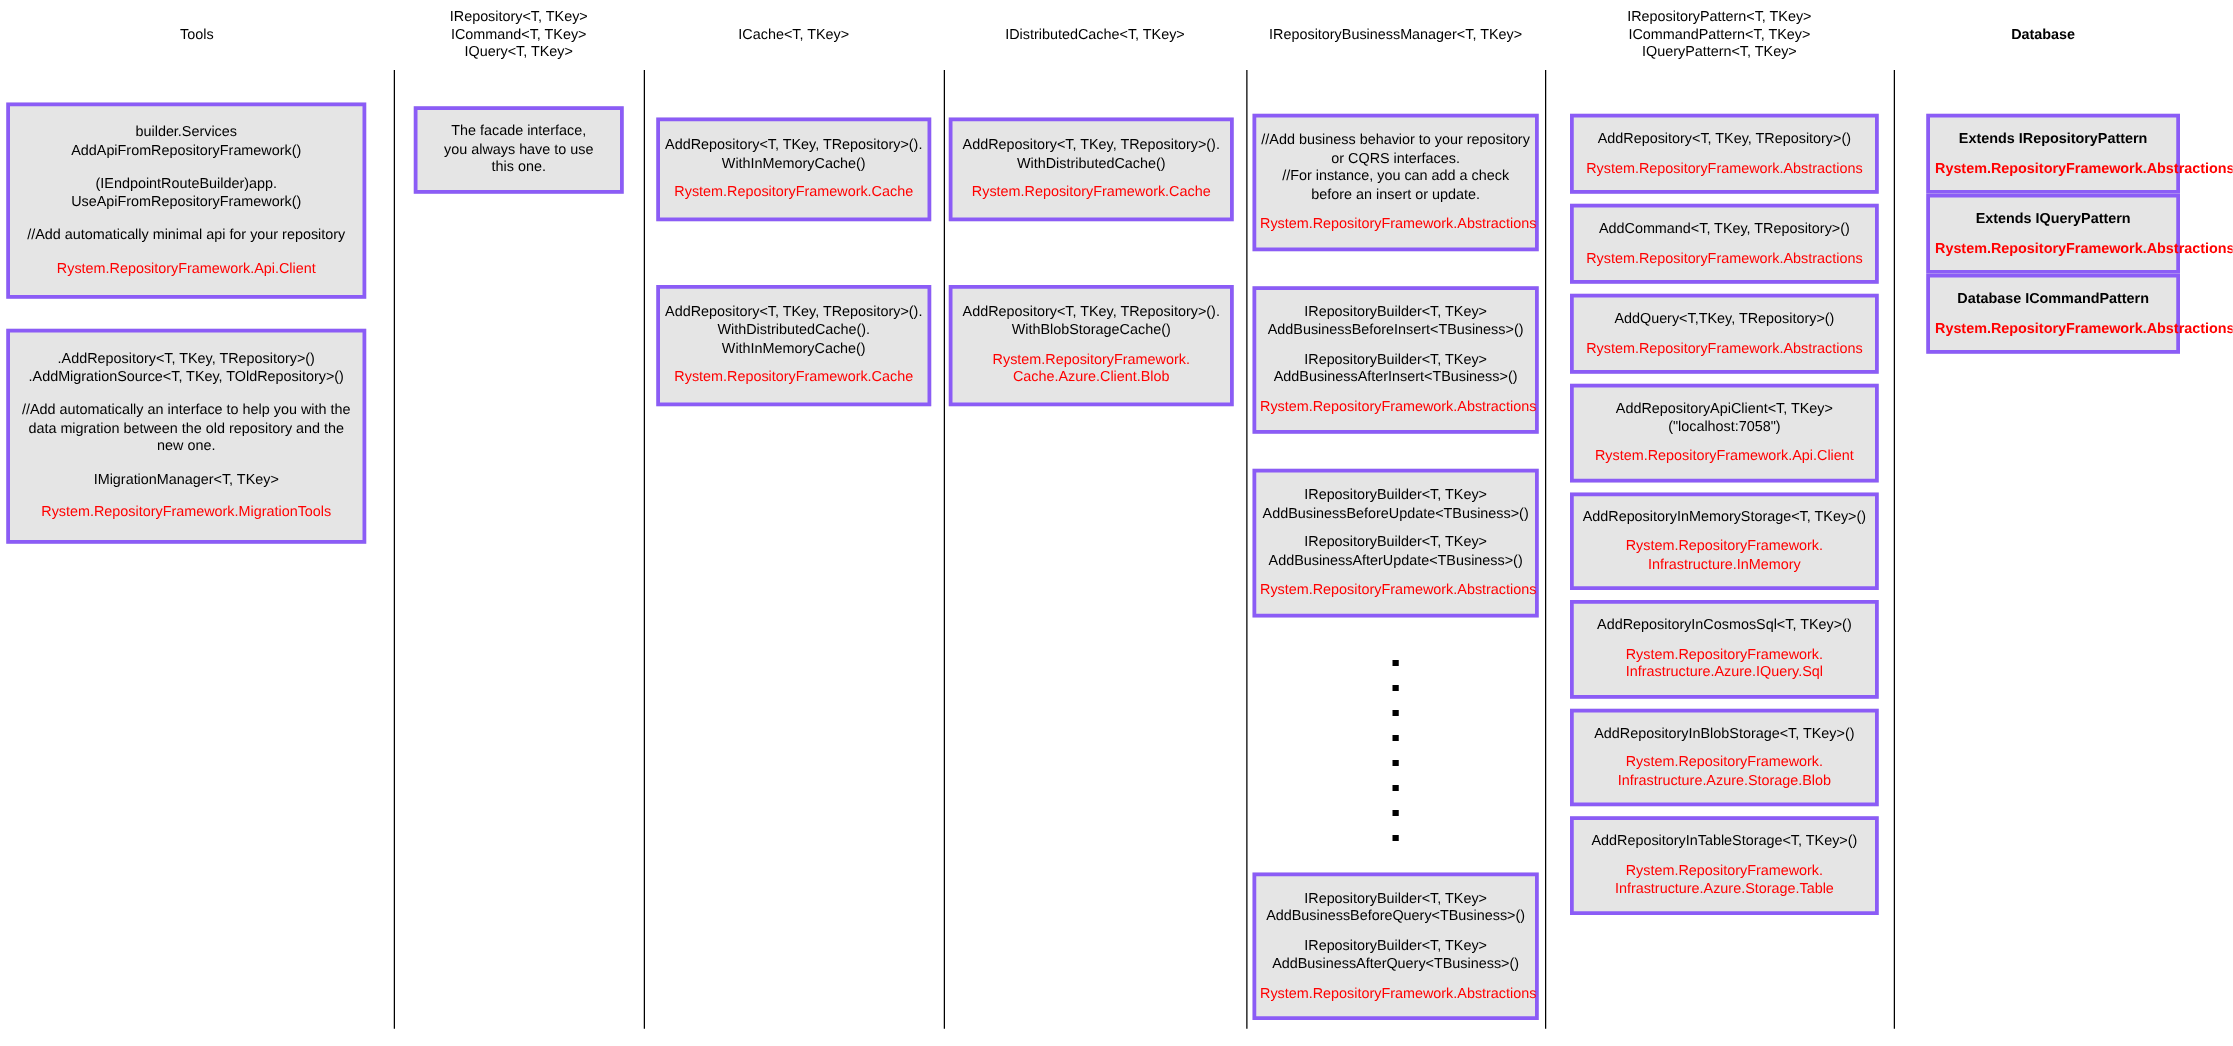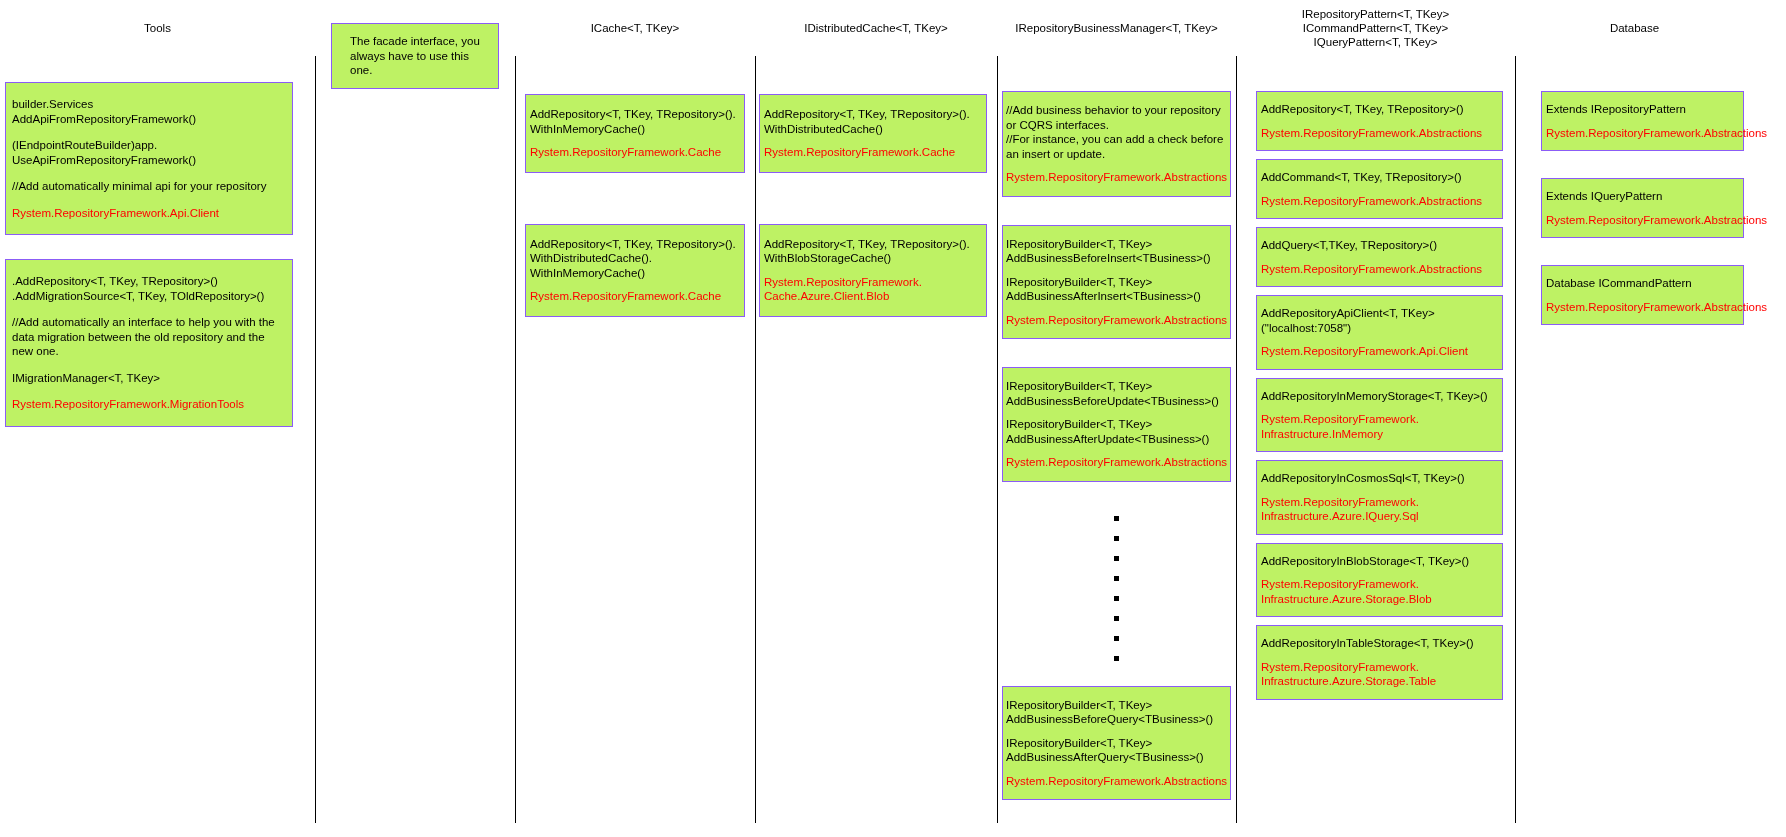--- a/index.html
+++ b/index.html
@@ -16,22 +16,22 @@
   .column { position: relative; height: 100%; }
   .column + .column::before {
     content: ""; position: absolute; left: 0; top: 56px; bottom: 14px;
     width: 1px; background: #000;
   }
   .col-header {
     height: 62px; display: flex; flex-direction: column; justify-content: center;
     text-align: center; line-height: 14px; padding-bottom: 6px;
   }
   .box {
-    border: 1px solid #8b5cf6; background: #bef264;
-    text-align: left; line-height: 14.5px;
+    border: 3px solid #8b5cf6; background: #e5e5e5;
+    text-align: center; line-height: 14.5px;
   }
   .ns { color: var(--ns-color, #ff0000); }
   .spacer { height: 9px; }
   .ellipsis {
     width: 5px; height: 150px;
     background: repeating-linear-gradient(to bottom, #000 0 5px, transparent 5px 20px);
   }
 
   .col-0 { width: 315px; }
   .col-0 .col-body { padding-top: 20px; }
@@ -57,24 +57,24 @@
   .col-4 .col-body { padding-top: 29px; }
   .col-4 .box { margin: 0 5px; padding: 11px 3px; }
   .col-4 .box + .box { margin-top: 28px; }
   .col-4 .ellipsis { margin: 34px auto 20px; }
 
   .col-5 { width: 279px; }
   .col-5 .col-body { padding-top: 29px; }
   .col-5 .box { margin: 0 12px 0 20px; padding: 10px 4px; }
   .col-5 .box + .box { margin-top: 8px; }
 
-  .col-6 { width: 239px; }
+  .col-6 { width: 239px; font-weight: bold; }
   .col-6 .col-body { padding-top: 29px; }
   .col-6 .box { margin: 0 10px 0 26px; padding: 10px 4px; }
-  .col-6 .box + .box { margin-top: 27px; }
+  .col-6 .box + .box { }
 </style>
 </head>
 <body>
 
 <div id="diagram-root">
   <div id="columns">
       <div class="column col-0">
         <div class="col-header">
           <div>Tools</div>
         </div>
@@ -96,20 +96,25 @@
             <div class="spacer"></div>
             <div class="line">//Add automatically an interface to help you with the data migration between the old repository and the new one.</div>
             <div class="spacer"></div>
             <div class="line">IMigrationManager&lt;T, TKey&gt;</div>
             <div class="spacer"></div>
             <div class="line ns">Rystem.RepositoryFramework.MigrationTools</div>
           </div>
         </div>
       </div>
       <div class="column col-1">
+        <div class="col-header">
+          <div>IRepository&lt;T, TKey&gt;</div>
+          <div>ICommand&lt;T, TKey&gt;</div>
+          <div>IQuery&lt;T, TKey&gt;</div>
+        </div>
         <div class="col-body">
           <div class="box">
             <div class="line">The facade interface, you always have to use this one.</div>
           </div>
         </div>
       </div>
       <div class="column col-2">
         <div class="col-header">
           <div>ICache&lt;T, TKey&gt;</div>
         </div>

